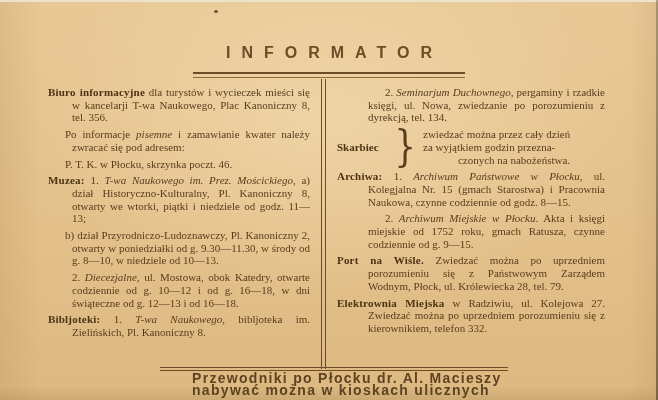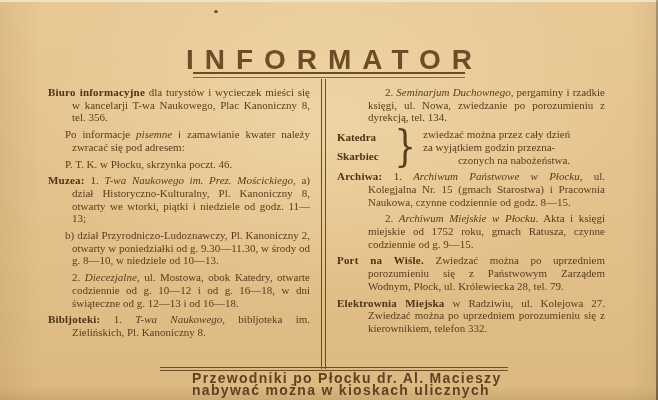--- a/index.html
+++ b/index.html
@@ -20,21 +20,21 @@
       radial-gradient(ellipse 420px 260px at 50% 30%, rgba(255,240,205,0.35), rgba(255,240,205,0) 70%),
       linear-gradient(180deg,#e8c996 0%, #e3c08a 60%, #ddb981 100%);
   }
   .edge-top{position:absolute;left:0;top:0;width:658px;height:2px;background:#ece3cb;}
   .edge-right{position:absolute;right:0;top:0;width:2px;height:400px;background:linear-gradient(180deg,#8d7c5f,#514028);opacity:.65;}
   .speck{position:absolute;left:214px;top:10px;width:4px;height:3px;background:#6b5334;border-radius:50%;}
 
   .title{
     position:absolute;left:0;top:44px;width:658px;text-align:center;
     font-family:"Liberation Sans","DejaVu Sans",sans-serif;
-    font-weight:bold;font-size:28px;letter-spacing:11px;text-indent:11px;
+    font-weight:bold;font-size:16px;letter-spacing:11px;text-indent:11px;
     color:#6d4d27;
   }
   .title-rule{
     position:absolute;left:193px;top:72px;width:272px;height:3px;
     border-top:2px solid #6d4d27;border-bottom:1px solid #8a693c;
   }
   .divider{
     position:absolute;left:321px;top:79px;height:290px;width:3px;
     border-left:1px solid #6d4d27;border-right:1px solid #6d4d27;
   }
@@ -93,21 +93,20 @@
     <p class="para"><span>2. </span><i>Diecezjalne</i><span>, ul. Mostowa, obok Katedry, otwarte codziennie od g. 10—12 i od g. 16—18, w dni świąteczne od g. 12—13 i od 16—18.</span></p>
 
     <p class="para p-head"><b>Bibljoteki:</b><span> 1. </span><i>T-wa Naukowego</i><span>, bibljoteka im. Zielińskich, Pl. Kanoniczny 8.</span></p>
   </div>
 
   <div class="col col-right">
     <p class="para p-num"><span>2. </span><i>Seminarjum Duchownego</i><span>, pergaminy i rzadkie księgi, ul. Nowa, zwiedzanie po porozumieniu z dyrekcją, tel. 134.</span></p>
 
     <div class="kgroup">
       <div class="klabels">
-        <div>Katedra</div>
         <div>Skarbiec</div>
       </div>
       <div class="kbrace">}</div>
       <div class="ktext">
         <div>zwiedzać można przez cały dzień</div>
         <div>za wyjątkiem godzin przezna-</div>
         <div class="k-line3">czonych na nabożeństwa.</div>
       </div>
     </div>
 

